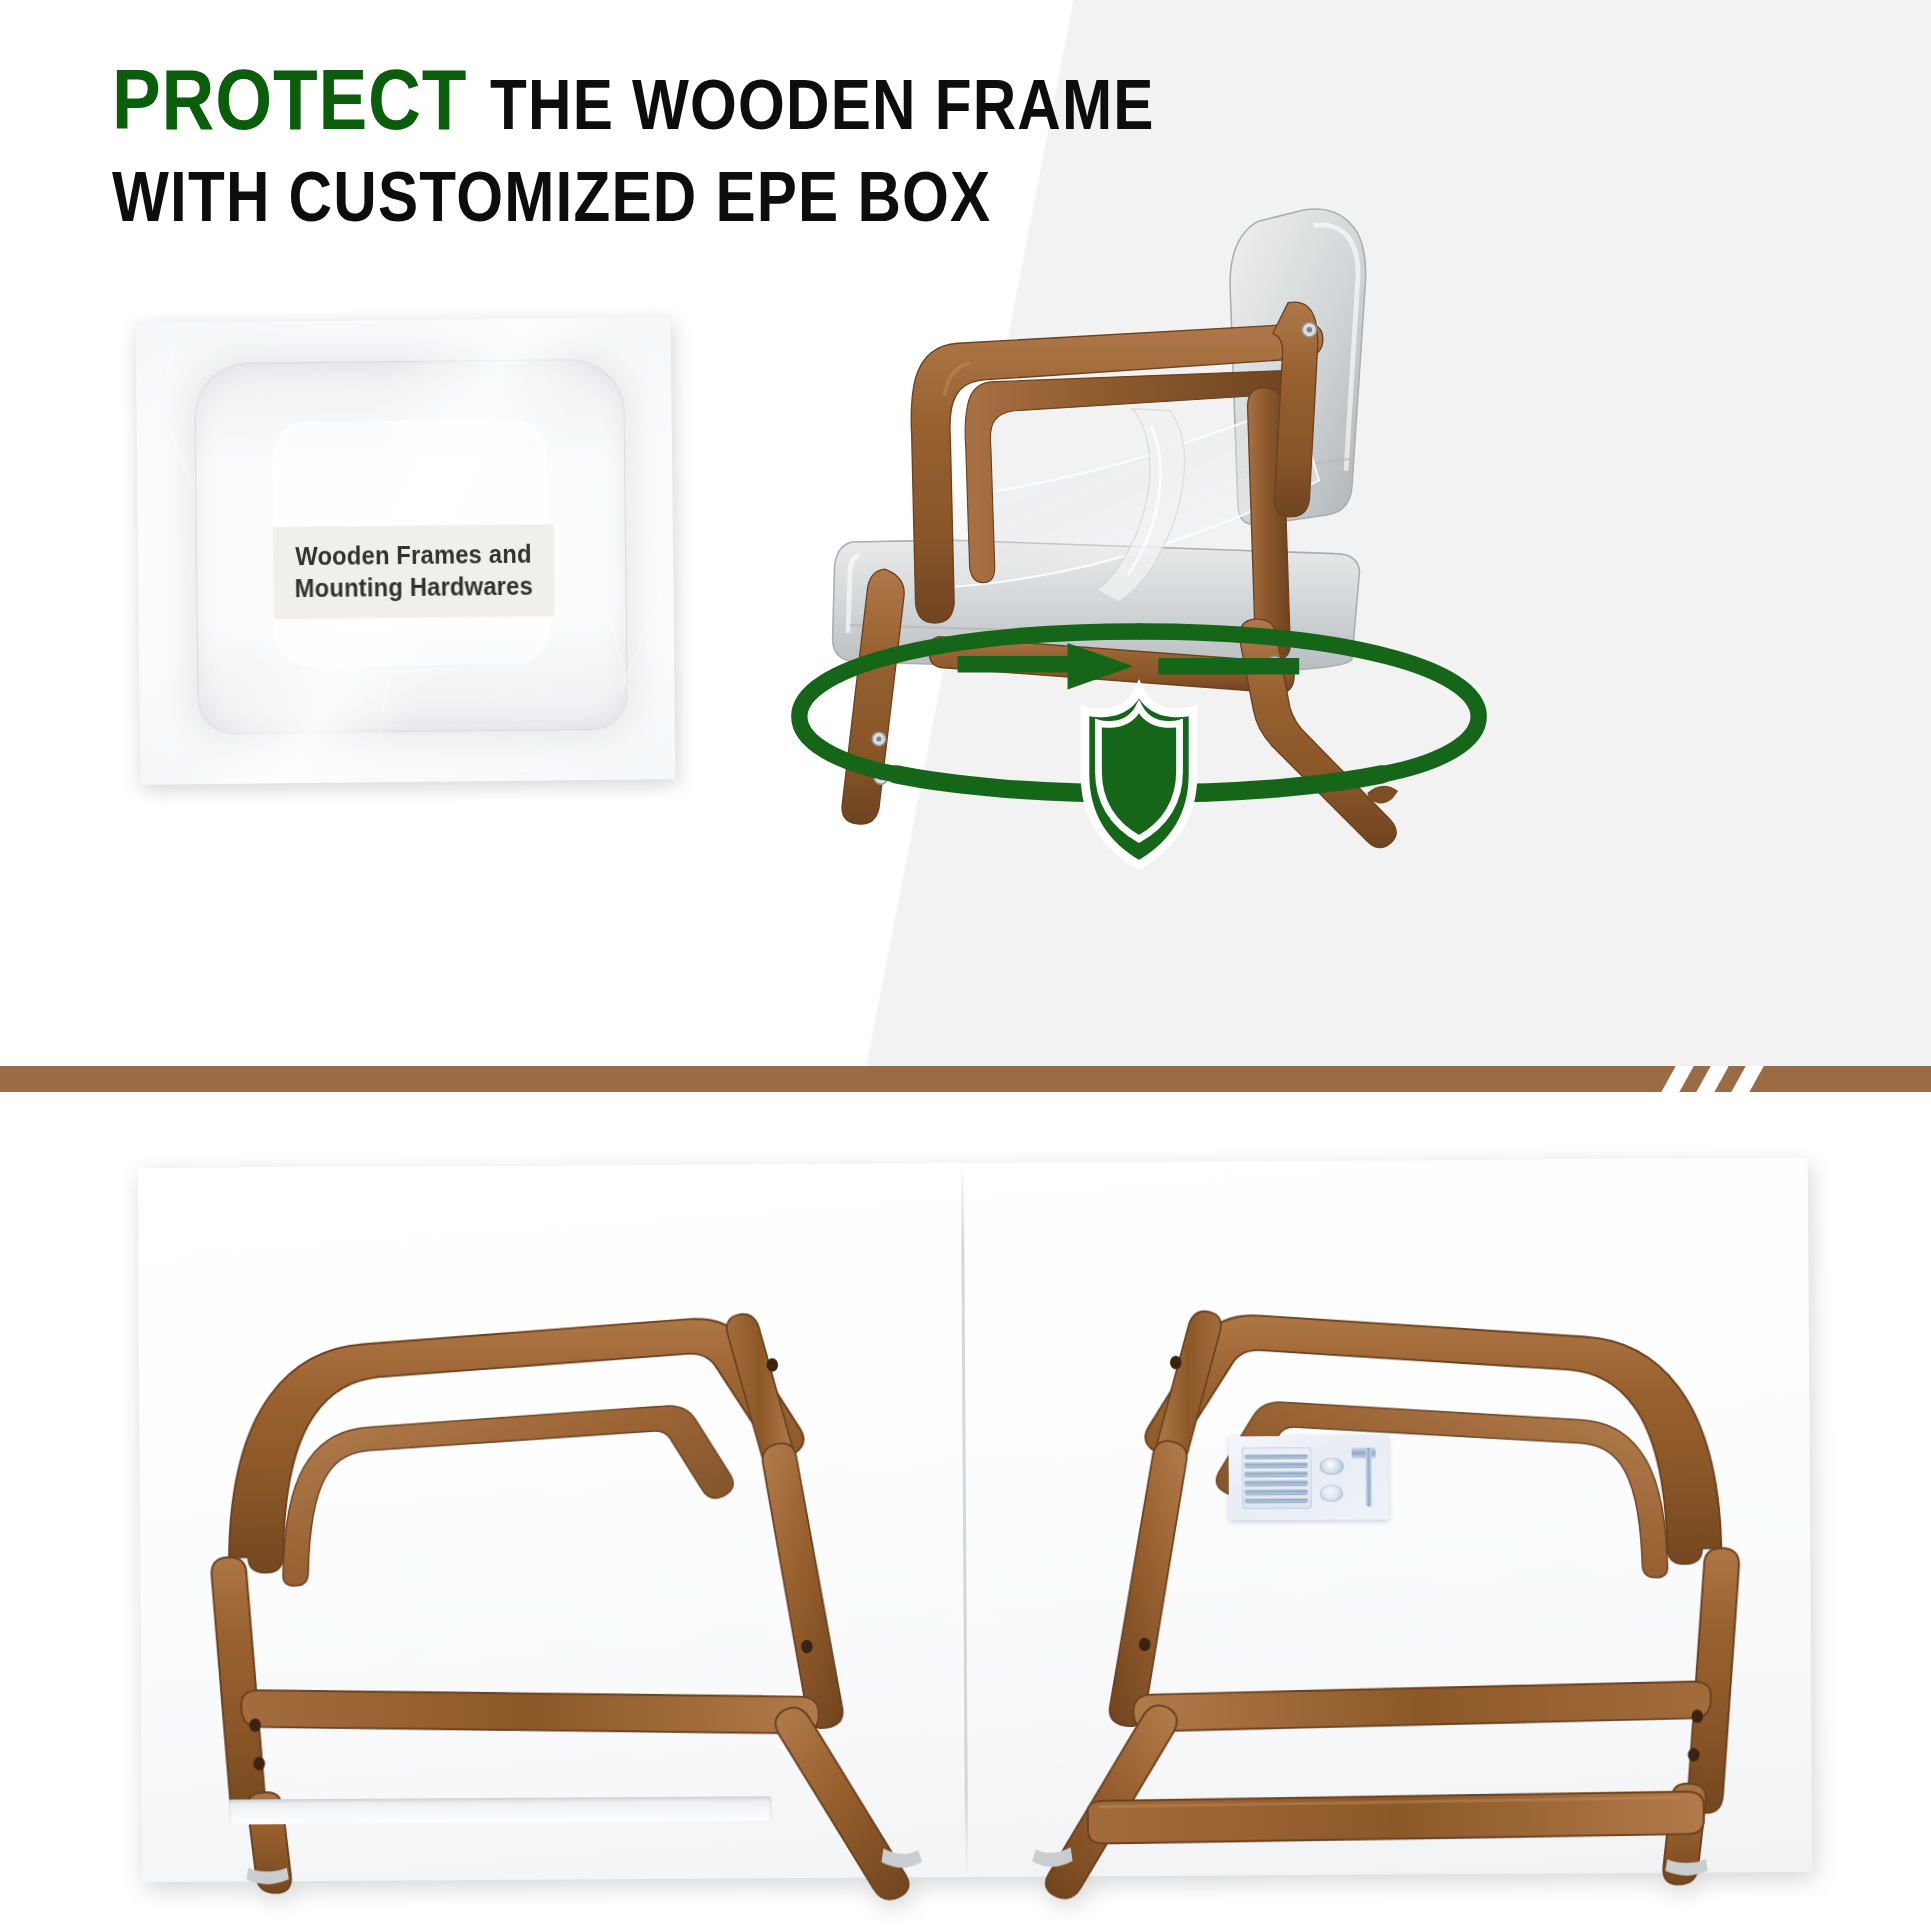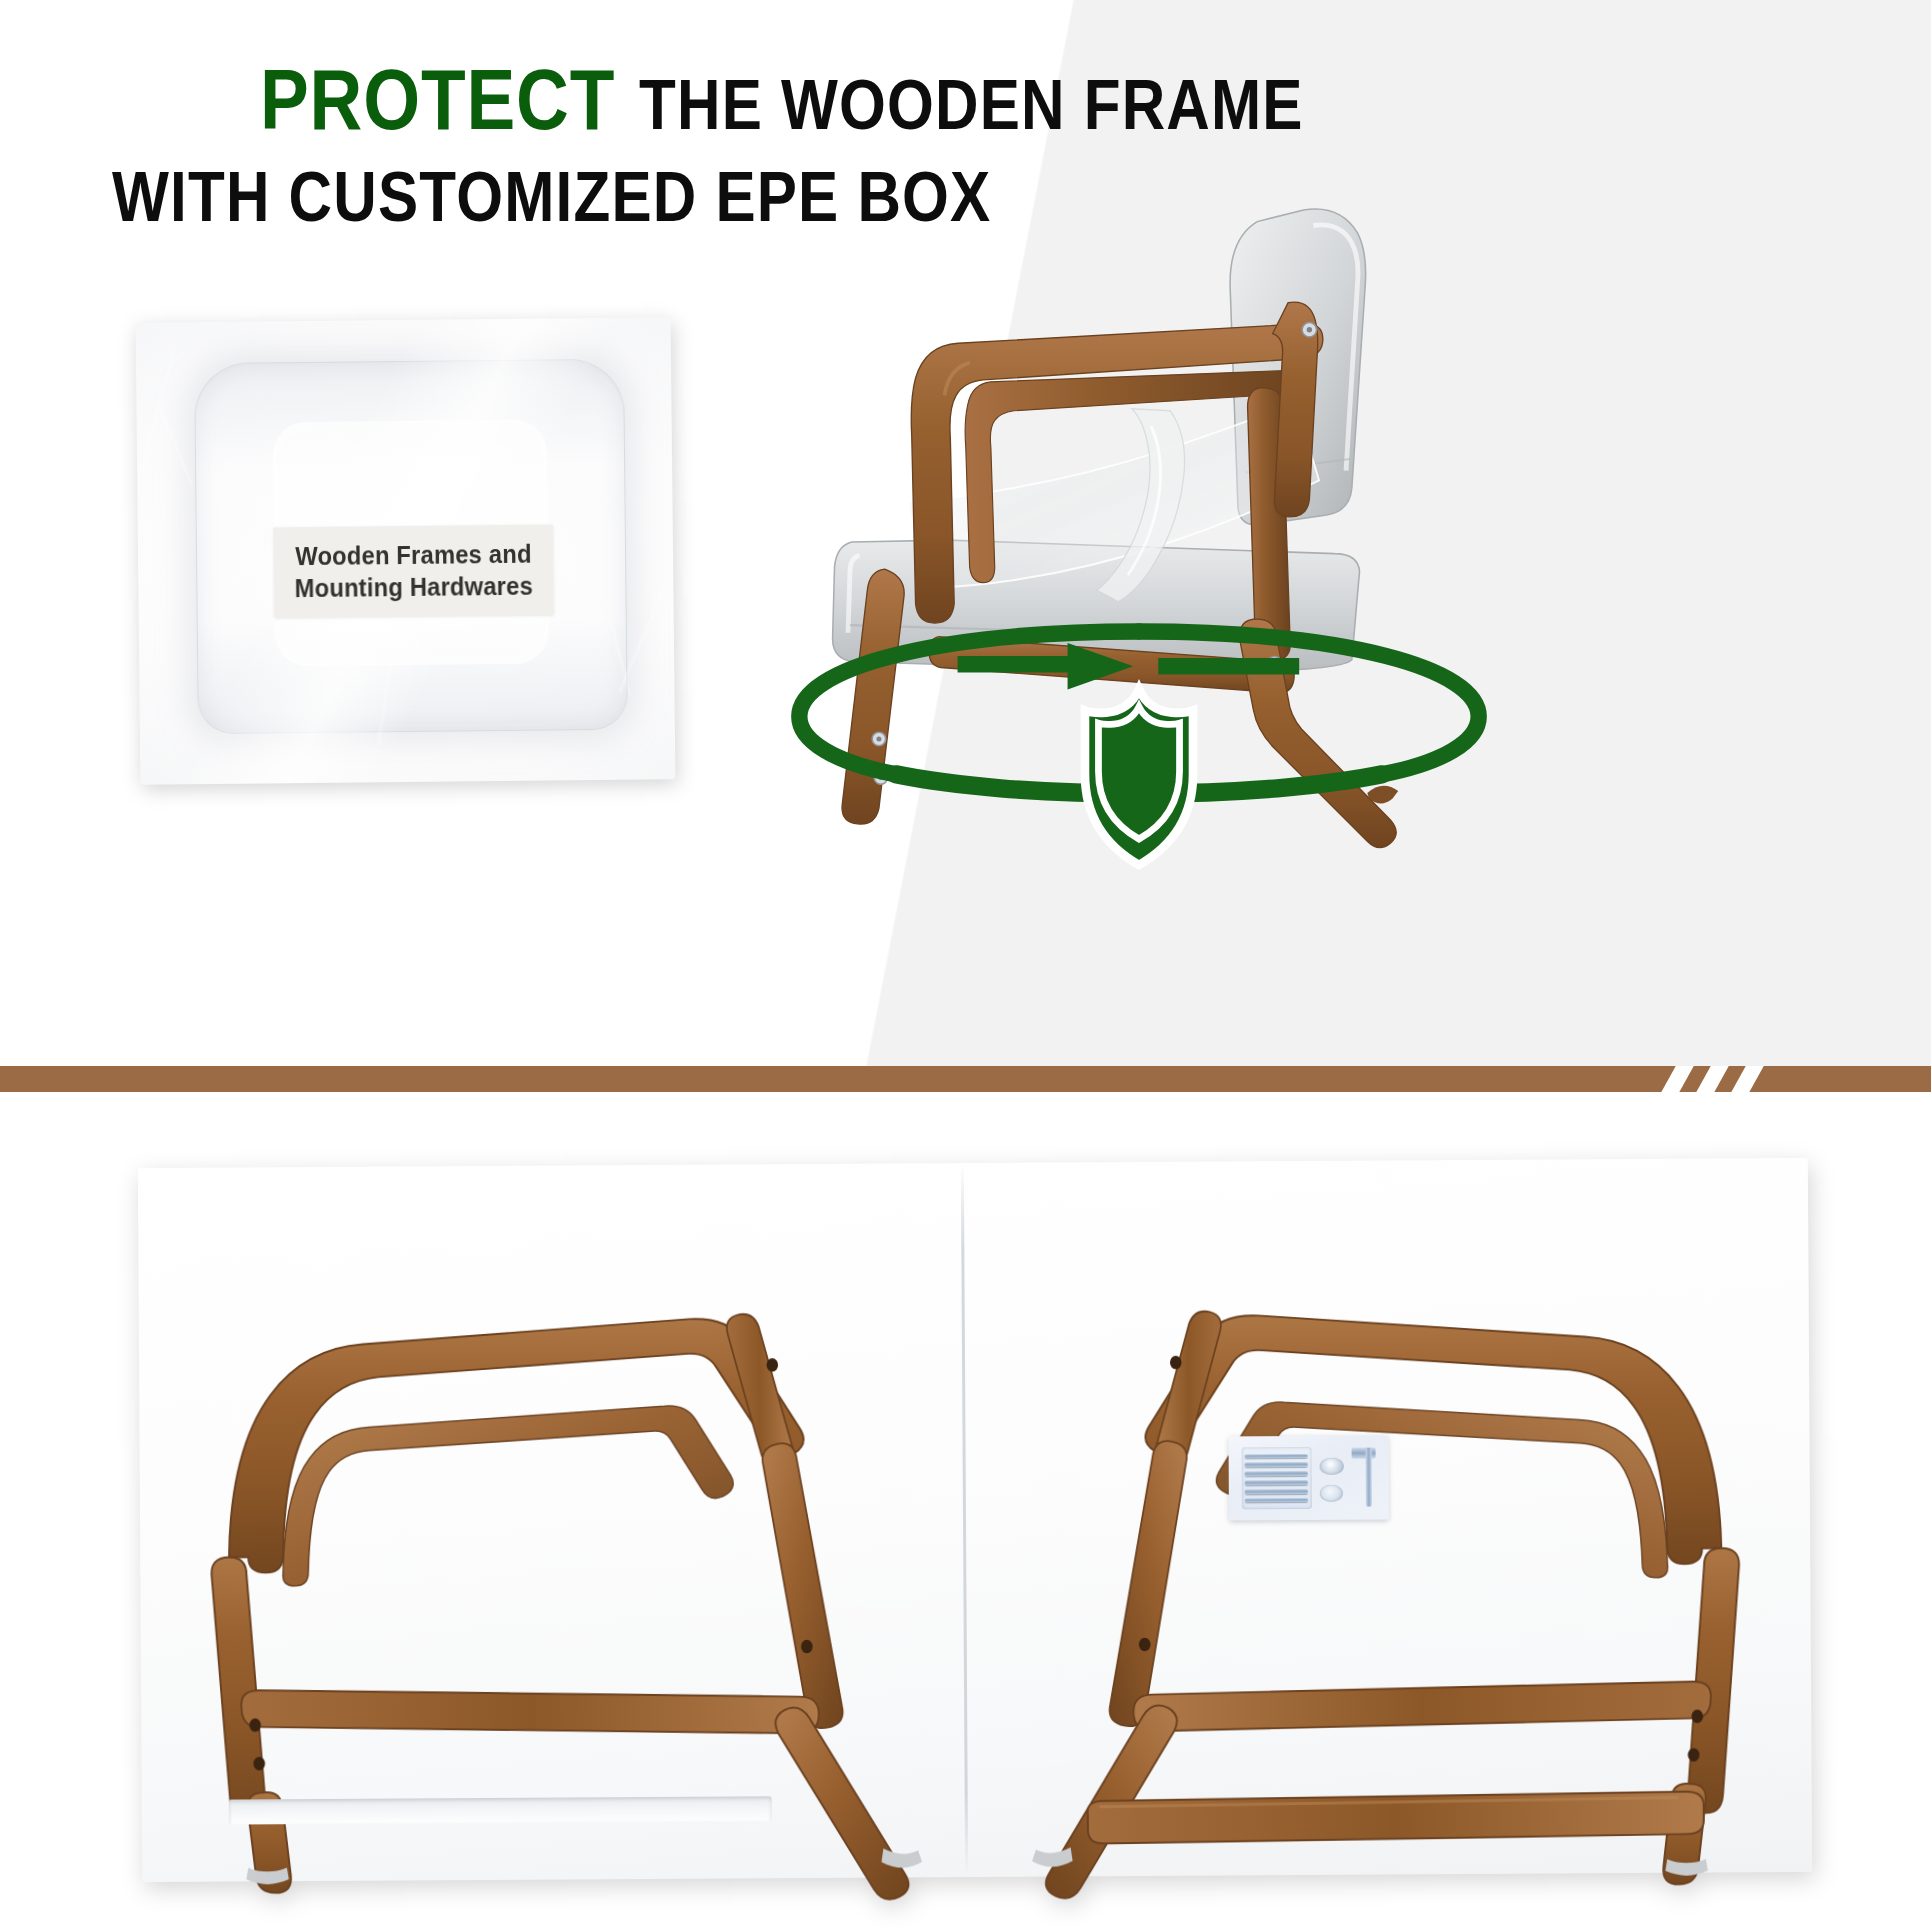--- a/index.html
+++ b/index.html
@@ -24,21 +24,21 @@
   #headline{
     position:absolute;left:112px;top:60px;width:1448px;z-index:6;
   }
   .hl-line{
     font-family:"Liberation Sans Narrow","Liberation Sans",sans-serif;
     font-weight:bold;
     white-space:nowrap;
     line-height:.94;
     letter-spacing:-0.5px;
   }
-  #hl-line1{font-size:0;text-align:center;}
+  #hl-line1{font-size:0;}
   #hl-word-protect{
     font-size:85px;color:#0a5d0a;
     display:inline-block;
     transform:scaleX(.86);transform-origin:left center;
     letter-spacing:1px;
   }
   #hl-rest1{
     font-size:70px;color:#0d0d0d;
     display:inline-block;
     transform:scaleX(.86);transform-origin:left center;

